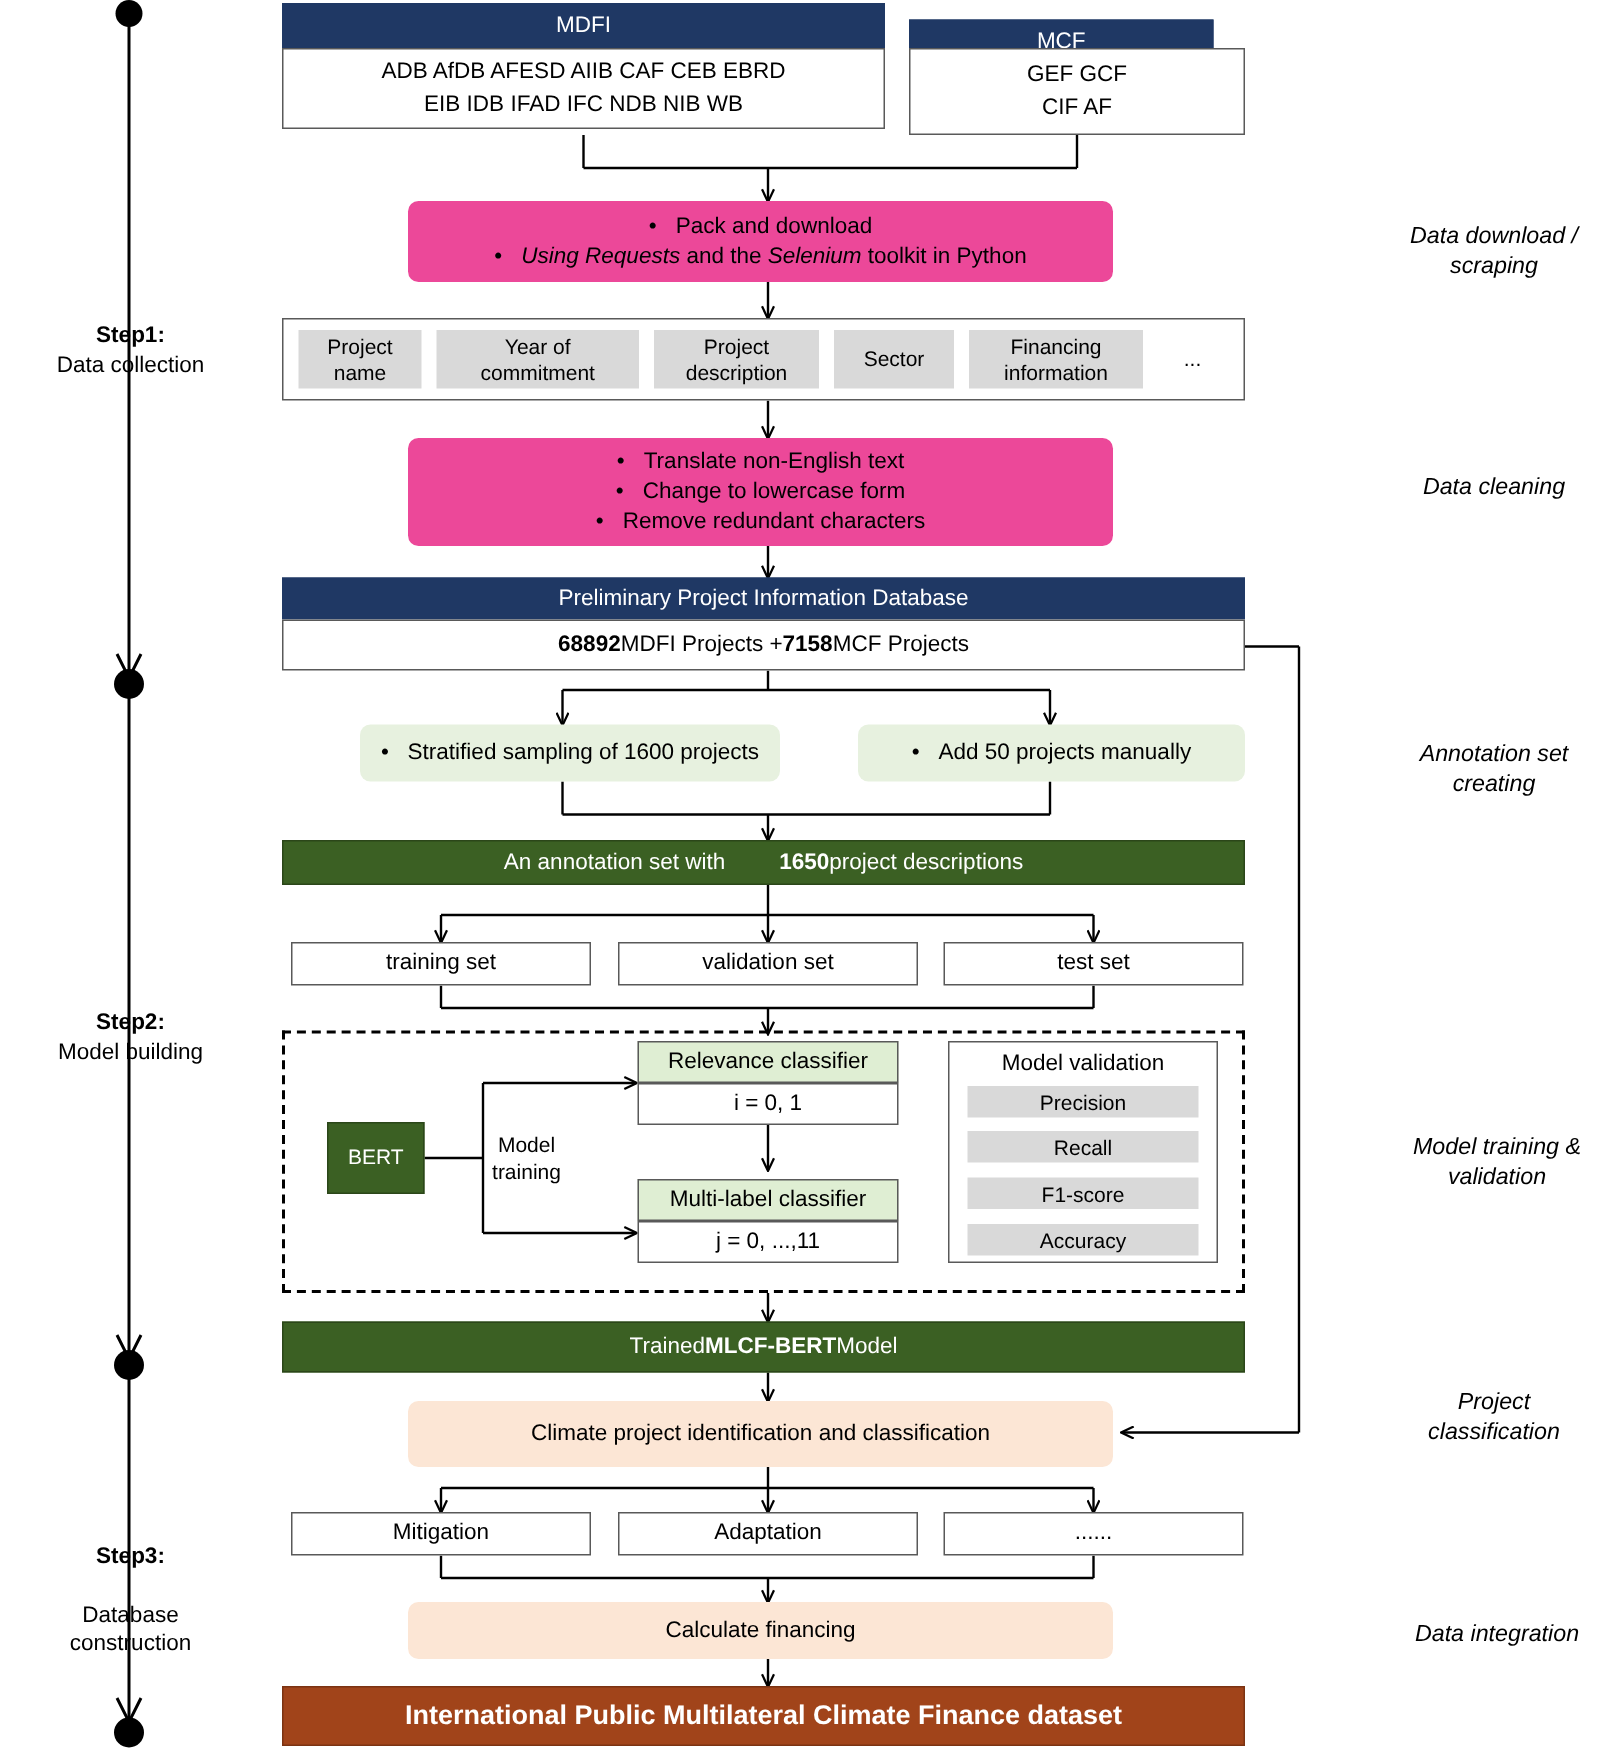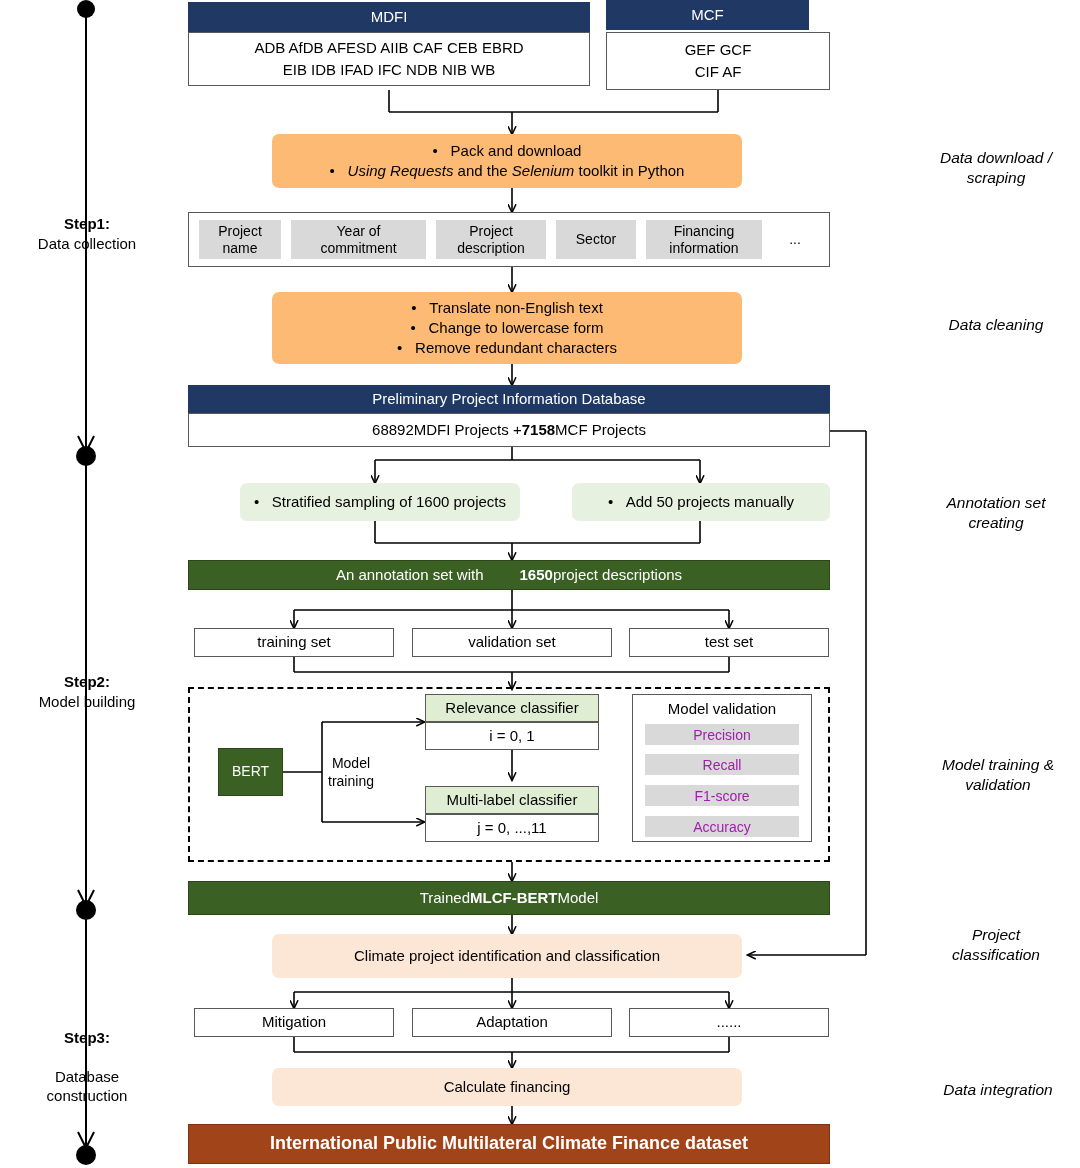--- a/index.html
+++ b/index.html
@@ -33,21 +33,21 @@
   
   .whitebox {
     background: #ffffff;
     border: 1px solid #595959;
     font-size: 15px;
     color: #000;
   }
 
   
   .paleblue {
-    background: #fdba74;
+    background: #ec4899;
     border-radius: 7px;
     font-size: 15px;
     color: #000;
   }
   
   .palegreen {
     background: #e7f1df;
     border-radius: 7px;
     font-size: 15px;
     color: #000;
@@ -85,21 +85,21 @@
     background: #d9d9d9;
     font-size: 14px;
     color: #000;
     display: flex; align-items: center; justify-content: center;
     text-align: center;
     line-height: 1.18;
   }
   .metric {
     background: #d9d9d9;
     font-size: 14px;
-    color: #a21caf;
+    color: #000000;
     display: flex; align-items: center; justify-content: center;
   }
 
   
   .bullets {
     display: flex; flex-direction: column;
     align-items: center; justify-content: center;
     gap: 2px;
     width: 100%;
   }
@@ -260,21 +260,21 @@
   <div class="stagelabel" style="left:916px; top:925px; width:160px; white-space:pre-line;">Project
 classification</div>
   <div class="stagelabel" style="left:916px; top:1080px; width:164px;">Data integration</div>
 
   <div class="node navy" style="left:188px; top:2px; width:402px; height:30px;">MDFI</div>
   <div class="node whitebox" style="left:188px; top:32px; width:402px; height:54px; flex-direction:column; gap:3px;">
     <span>ADB AfDB AFESD AIIB CAF CEB EBRD</span>
     <span>EIB IDB IFAD IFC NDB NIB WB</span>
   </div>
 
-  <div class="node navy" style="left:606px; top:0; width:203px; height:30px;">MCF</div>
+  <div class="node navy" style="left:606px; top:13px; width:203px; height:30px;">MCF</div>
   <div class="node whitebox" style="left:606px; top:32px; width:224px; height:58px; flex-direction:column; gap:3px;">
     <span>GEF GCF</span>
     <span>CIF AF</span>
   </div>
 
   <div class="node paleblue" style="left:272px; top:134px; width:470px; height:54px;">
     <div class="bullets">
       <span class="bl">Pack and download</span>
       <span class="bl"><i class="em">Using Requests</i><span> and the </span><i class="em">Selenium</i><span> toolkit in Python</span></span>
     </div>
@@ -295,21 +295,21 @@
   <div class="node paleblue" style="left:272px; top:292px; width:470px; height:72px;">
     <div class="bullets">
       <span class="bl">Translate non-English text</span>
       <span class="bl">Change to lowercase form</span>
       <span class="bl">Remove redundant characters</span>
     </div>
   </div>
 
   <div class="node navy" style="left:188px; top:385px; width:642px; height:28px;">Preliminary Project Information Database</div>
   <div class="node whitebox" style="left:188px; top:413px; width:642px; height:34px;">
-    <span style="font-weight:normal;">68892</span>
+    <span style="font-weight:bold;">68892</span>
       <span> MDFI Projects + </span>
       <span style="font-weight:bold;">7158</span>
       <span> MCF Projects</span>
   </div>
 
   <div class="node palegreen" style="left:240px; top:483px; width:280px; height:38px;">
     <span class="bullet1">Stratified sampling of 1600 projects</span>
   </div>
   <div class="node palegreen" style="left:572px; top:483px; width:258px; height:38px;">
     <span class="bullet1">Add 50 projects manually</span>

